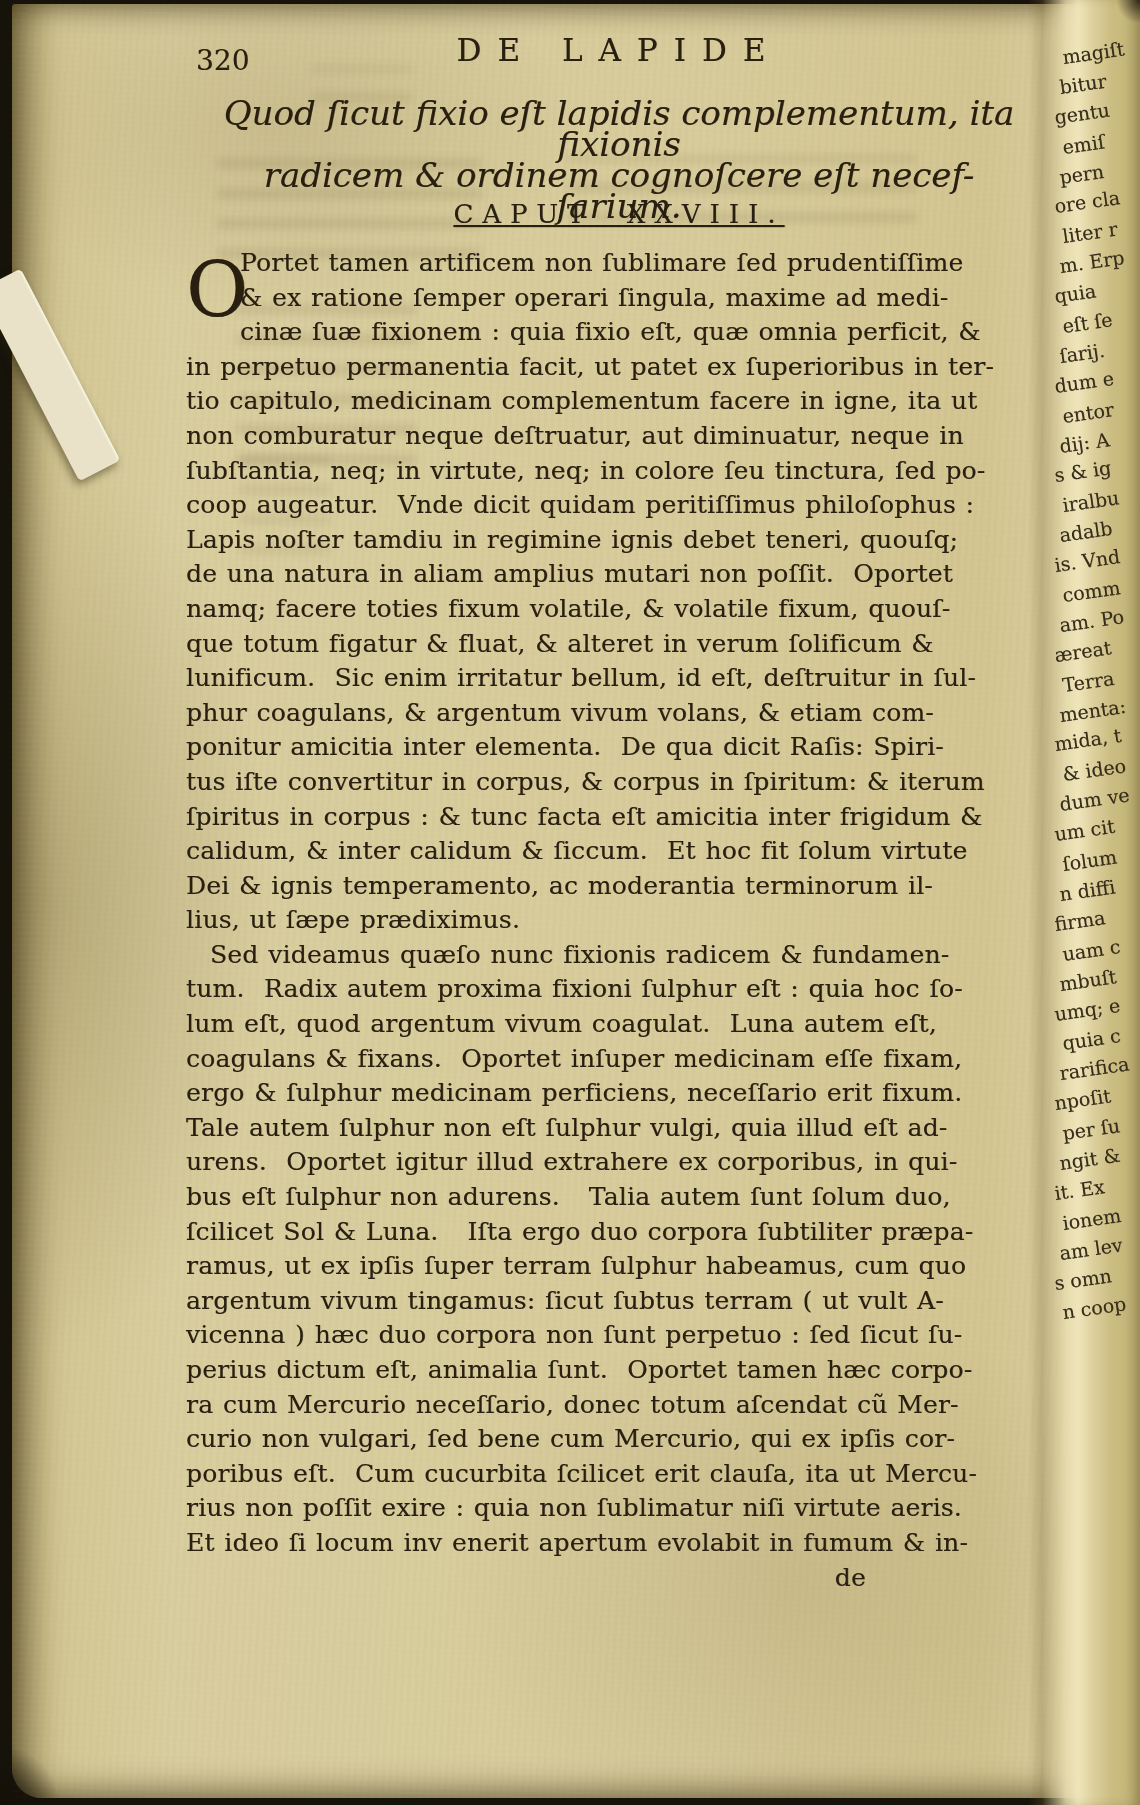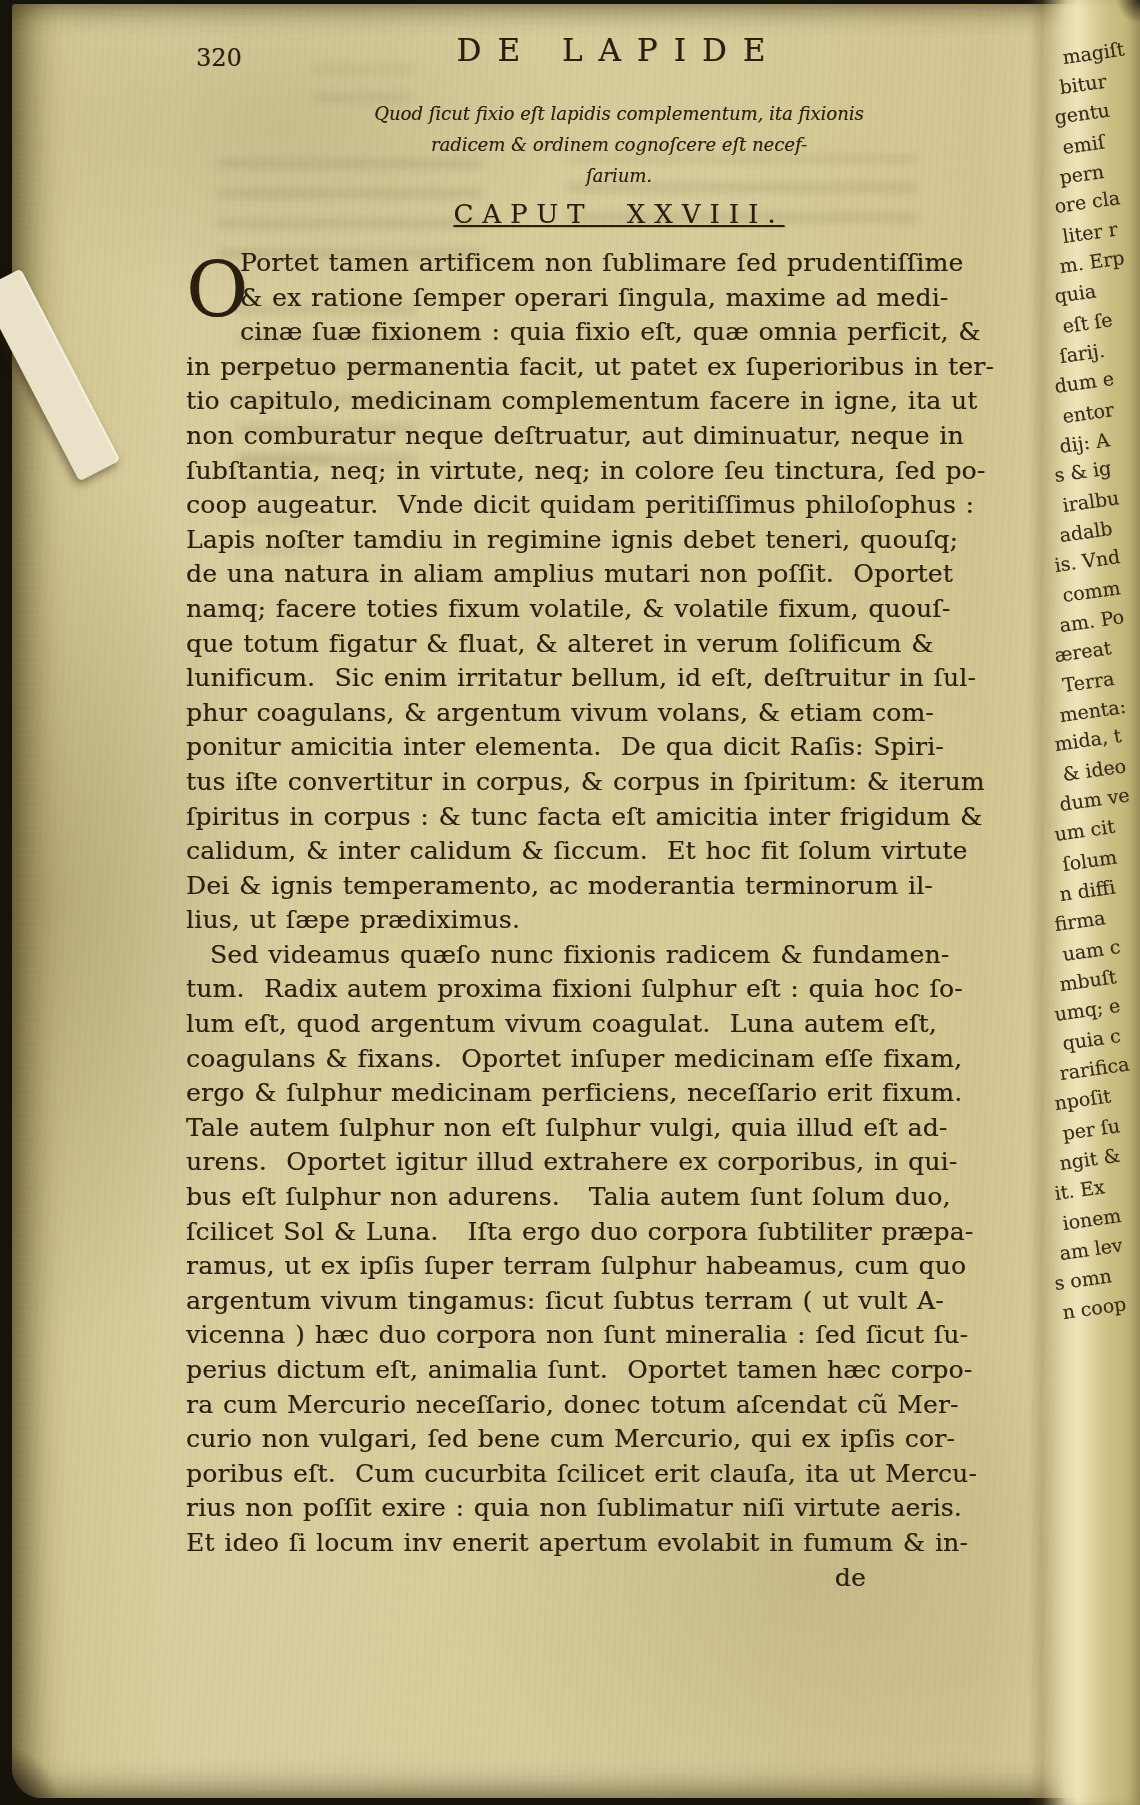--- a/index.html
+++ b/index.html
@@ -33,25 +33,25 @@
   .ghost{position:absolute;filter:blur(4px);opacity:.38;pointer-events:none;
     background:repeating-linear-gradient(0deg, rgba(100,88,52,.4) 0 9px, transparent 9px 30px);}
   .g1{top:142px;left:205px;width:265px;height:112px;}
   .g2{top:300px;left:225px;width:180px;height:160px;}
   .g3{top:152px;left:555px;width:350px;height:66px;}
   .g4{top:430px;left:228px;width:90px;height:120px;opacity:.28;}
   .g5{top:62px;left:300px;width:100px;height:36px;opacity:.3;}
 
   
   .ink{color:#281f11;text-shadow:.4px .4px .6px rgba(40,28,10,.45);}
-  .page-num{position:absolute;top:44px;left:196px;font-size:24px;}
+  .page-num{position:absolute;top:44px;left:196px;font-size:28px;}
   .running-header{position:absolute;top:32px;left:186px;width:866px;text-align:center;
     font-size:31px;letter-spacing:16px;}
   .argument{position:absolute;top:98px;left:186px;width:866px;text-align:center;
-    font-style:italic;font-size:18px;line-height:31px;}
+    font-style:italic;font-size:34px;line-height:31px;}
   .caput{position:absolute;top:199px;left:186px;width:866px;text-align:center;
     font-size:26px;letter-spacing:9px;word-spacing:16px;text-decoration:underline;}
   .body-block{position:absolute;top:246px;left:186px;width:868px;
     font-size:25px;line-height:34.6px;letter-spacing:.2px;word-spacing:1.5px;}
   .dropcap{float:left;width:54px;height:101px;font-size:76px;line-height:88px;}
   .line{white-space:pre;height:34.6px;overflow:visible;}
   .para2 .line:first-child{text-indent:24px;}
   .catchword{white-space:pre;text-align:right;padding-right:188px;height:34.6px;}
 
   
@@ -188,21 +188,21 @@
         <div class="line">tum.  Radix autem proxima fixioni ſulphur eſt : quia hoc ſo-</div>
         <div class="line">lum eſt, quod argentum vivum coagulat.  Luna autem eſt,</div>
         <div class="line">coagulans &amp; fixans.  Oportet inſuper medicinam eſſe fixam,</div>
         <div class="line">ergo &amp; ſulphur medicinam perficiens, neceſſario erit fixum.</div>
         <div class="line">Tale autem ſulphur non eſt ſulphur vulgi, quia illud eſt ad-</div>
         <div class="line">urens.  Oportet igitur illud extrahere ex corporibus, in qui-</div>
         <div class="line">bus eſt ſulphur non adurens.   Talia autem ſunt ſolum duo,</div>
         <div class="line">ſcilicet Sol &amp; Luna.   Iſta ergo duo corpora ſubtiliter præpa-</div>
         <div class="line">ramus, ut ex ipſis ſuper terram ſulphur habeamus, cum quo</div>
         <div class="line">argentum vivum tingamus: ſicut ſubtus terram ( ut vult A-</div>
-        <div class="line">vicenna ) hæc duo corpora non ſunt mineralia : ſed ſicut ſu-</div>
+        <div class="line">vicenna ) hæc duo corpora non ſunt perpetuo : ſed ſicut ſu-</div>
         <div class="line">perius dictum eſt, animalia ſunt.  Oportet tamen hæc corpo-</div>
         <div class="line">ra cum Mercurio neceſſario, donec totum aſcendat cũ Mer-</div>
         <div class="line">curio non vulgari, ſed bene cum Mercurio, qui ex ipſis cor-</div>
         <div class="line">poribus eſt.  Cum cucurbita ſcilicet erit clauſa, ita ut Mercu-</div>
         <div class="line">rius non poſſit exire : quia non ſublimatur niſi virtute aeris.</div>
         <div class="line">Et ideo ſi locum inv enerit apertum evolabit in fumum &amp; in-</div>
       </div>
     <div class="catchword">de</div>
   </div>
 

